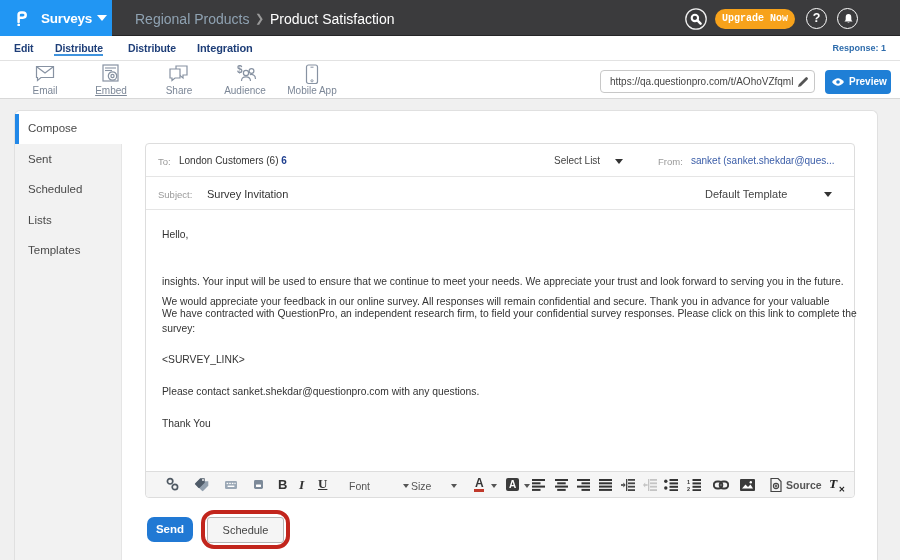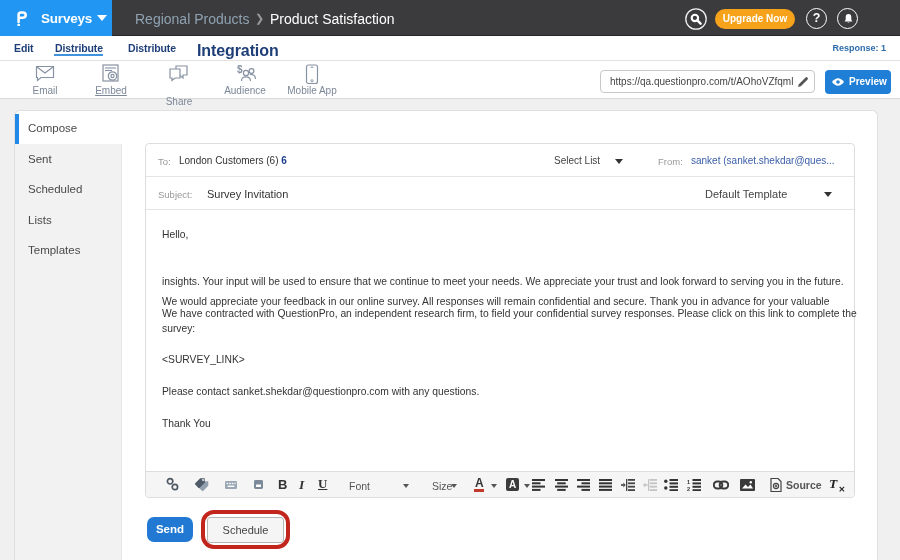--- a/index.html
+++ b/index.html
@@ -21,35 +21,35 @@
 
 <div class="abs" style="left:135px;top:11px;font-size:14px;color:#8fa2b2;">Regional Products</div>
 <div class="abs" style="left:255px;top:12px;font-size:11px;color:#9a9a9a;">❯</div>
 <div class="abs" style="left:270px;top:11px;font-size:14px;color:#ffffff;">Product Satisfaction</div>
 
 <svg class="abs" style="left:685px;top:8px;" width="22" height="22" viewBox="0 0 22 22">
   <circle cx="11" cy="11" r="10.2" fill="none" stroke="#fff" stroke-width="1.3" opacity="0.92"></circle>
   <circle cx="9.9" cy="9.9" r="3.2" fill="none" stroke="#fff" stroke-width="2.1"></circle>
   <line x1="12.4" y1="12.4" x2="15.6" y2="15.6" stroke="#fff" stroke-width="2.5" stroke-linecap="round"></line>
 </svg>
-<div class="abs" style="left:715px;top:9px;width:80px;height:20px;background:#f7a21b;border-radius:10px;color:#fff;font-size:10px;font-weight:bold;text-align:center;line-height:20px;">Upgrade Now</div>
+<div class="abs" style="left:715px;top:9px;width:80px;height:20px;background:#f7a21b;border-radius:10px;color:#fff;font-size:10px;font-weight:bold;text-align:center;line-height:20px;font-family:Liberation Mono, monospace;">Upgrade Now</div>
 <div class="abs" style="left:806px;top:8px;width:21px;height:21px;border:1.4px solid #fff;border-radius:50%;color:#fff;font-size:12.5px;font-weight:bold;text-align:center;line-height:18px;">?</div>
 <div class="abs" style="left:837px;top:8px;width:21px;height:21px;border:1.4px solid #fff;border-radius:50%;"></div>
 <svg class="abs" style="left:841.5px;top:12.5px;" width="13" height="13" viewBox="0 0 13 13">
   <path d="M6.5 1 Q9.3 1 9.3 4.2 L9.3 6.2 Q9.3 7.6 10.6 8.4 L2.4 8.4 Q3.7 7.6 3.7 6.2 L3.7 4.2 Q3.7 1 6.5 1 Z" fill="#fff"></path>
   <path d="M5.4 9.4 Q6.5 10.8 7.6 9.4 Z" fill="#fff"></path>
 </svg>
 <div class="abs" style="left:868px;top:8px;width:21px;height:21px;border:1.4px solid #fff;border-radius:50%;color:#fff;font-size:11px;font-weight:normal;text-align:left;line-height:18px;margin-left:48px;">SS</div>
 
 <div class="abs" style="left:0;top:36px;width:900px;height:25px;background:#fff;border-bottom:1px solid #e2e2e2;"></div>
 <div class="abs" style="left:14px;top:42px;font-size:10.5px;font-weight:bold;letter-spacing:-0.1px;color:#1e3e78;">Edit</div>
 <div class="abs" style="left:55px;top:42px;font-size:10.5px;font-weight:bold;letter-spacing:-0.1px;color:#1e3e78;">Distribute</div>
 <div class="abs" style="left:54px;top:53.5px;width:49px;height:2px;background:#3f93de;"></div>
 <div class="abs" style="left:128px;top:42px;font-size:10.5px;font-weight:bold;letter-spacing:-0.1px;color:#1e3e78;">Distribute</div>
-<div class="abs" style="left:197px;top:42px;font-size:16px;font-weight:bold;letter-spacing:-0.1px;color:#1e3e78;">Integration</div>
+<div class="abs" style="left:197px;top:42px;font-size:11px;font-weight:bold;letter-spacing:-0.1px;color:#1e3e78;">Integration</div>
 <div class="abs" style="right:14px;top:43px;font-size:9px;font-weight:bold;color:#2e6cac;">Response: 1</div>
 
 <div class="abs" style="left:0;top:61px;width:900px;height:38px;background:#fff;border-bottom:1px solid #d8d8d8;"></div>
 
 <svg class="abs" style="left:35px;top:65px;" width="20" height="18" viewBox="0 0 20 18">
   <path d="M1.5 1.5 H18.5 V12.5 H6 L2.5 15.5 L2.5 12.5 H1.5 Z" fill="none" stroke="#8792a2" stroke-width="1.2"></path>
   <path d="M2 2 L10 8 L18 2" fill="none" stroke="#8792a2" stroke-width="1.2"></path>
 </svg>
 <div class="abs" style="left:15px;top:85px;width:60px;text-align:center;font-size:10px;color:#7c8797;">Email</div>
 
@@ -59,21 +59,21 @@
   <line x1="3" y1="6.5" x2="10" y2="6.5" stroke="#8792a2" stroke-width="1.1"></line>
   <circle cx="10.5" cy="12" r="4.2" fill="#fff" stroke="#8792a2" stroke-width="1.2"></circle>
   <circle cx="10.5" cy="12" r="1.6" fill="none" stroke="#8792a2" stroke-width="1.2"></circle>
 </svg>
 <div class="abs" style="left:81px;top:85px;width:60px;text-align:center;font-size:10px;color:#7c8797;text-decoration:underline;">Embed</div>
 
 <svg class="abs" style="left:168px;top:65px;" width="21" height="18" viewBox="0 0 21 18">
   <path d="M8 1 H19 V10 H15 L15 13 L11.5 10 H8 Z" fill="#fff" stroke="#8792a2" stroke-width="1.2"></path>
   <path d="M2 4 H12 V13 H7 L4 15.5 L4 13 H2 Z" fill="#fff" stroke="#8792a2" stroke-width="1.2"></path>
 </svg>
-<div class="abs" style="left:149px;top:85px;width:60px;text-align:center;font-size:10px;color:#7c8797;margin-top:11px;">Share</div>
+<div class="abs" style="left:149px;top:85px;width:60px;text-align:center;font-size:10px;color:#7c8797;">Share</div>
 
 <svg class="abs" style="left:235px;top:64px;" width="22" height="20" viewBox="0 0 22 20">
   <text x="2" y="9" font-size="10" font-weight="bold" fill="#8792a2" font-family="Liberation Sans">$</text>
   <circle cx="11" cy="9" r="2.6" fill="none" stroke="#8792a2" stroke-width="1.2"></circle>
   <path d="M6.5 17 Q6.5 12.8 11 12.8 Q15.5 12.8 15.5 17" fill="none" stroke="#8792a2" stroke-width="1.2"></path>
   <circle cx="16.5" cy="7" r="2.4" fill="none" stroke="#8792a2" stroke-width="1.2"></circle>
   <path d="M14.8 10.8 Q16.5 10 18.5 11 Q20.5 12 20.5 15" fill="none" stroke="#8792a2" stroke-width="1.2"></path>
 </svg>
 <div class="abs" style="left:212px;top:85px;width:66px;text-align:center;font-size:10px;color:#7c8797;">Audience</div>
 
@@ -156,21 +156,21 @@
   <rect x="0" y="0" width="9" height="9" rx="1.4" fill="#7d8a99"></rect>
   <rect x="2" y="4.6" width="5" height="2.4" rx="0.4" fill="#fff"></rect>
 </svg>
 
 <div class="abs" style="left:278px;top:477px;font-size:13px;font-weight:bold;color:#333;">B</div>
 <div class="abs" style="left:299px;top:477px;font-size:13.5px;font-style:italic;font-family:'Liberation Serif',serif;font-weight:bold;color:#333;">I</div>
 <div class="abs" style="left:318px;top:476px;font-size:13px;font-family:'Liberation Serif',serif;font-weight:bold;color:#333;text-decoration:underline;">U</div>
 
 <div class="abs" style="left:349px;top:480px;font-size:10.5px;color:#555;">Font</div>
 <div class="abs" style="left:403px;top:483.5px;width:0;height:0;border-left:3.5px solid transparent;border-right:3.5px solid transparent;border-top:4.5px solid #555;"></div>
-<div class="abs" style="left:432px;top:480px;font-size:10.5px;color:#555;">Size</div>
+<div class="abs" style="left:411px;top:480px;font-size:10.5px;color:#555;">Size</div>
 <div class="abs" style="left:451px;top:483.5px;width:0;height:0;border-left:3.5px solid transparent;border-right:3.5px solid transparent;border-top:4.5px solid #555;"></div>
 
 <div class="abs" style="left:475px;top:476px;font-size:12px;font-weight:bold;color:#333;">A</div>
 <div class="abs" style="left:474px;top:489px;width:10px;height:2.5px;background:#c0392b;"></div>
 <div class="abs" style="left:491px;top:483.5px;width:0;height:0;border-left:3.5px solid transparent;border-right:3.5px solid transparent;border-top:4.5px solid #555;"></div>
 <div class="abs" style="left:506px;top:477.5px;width:13px;height:13px;background:#3c3c3c;border-radius:2px;color:#fff;font-size:10px;font-weight:bold;text-align:center;line-height:13px;">A</div>
 <div class="abs" style="left:523.5px;top:483.5px;width:0;height:0;border-left:3.5px solid transparent;border-right:3.5px solid transparent;border-top:4.5px solid #555;"></div>
 
 <svg class="abs" style="left:531.5px;top:479px;" width="13" height="12" viewBox="0 0 13 12">
   <rect x="0" y="0" width="13" height="2" fill="#333"></rect>

